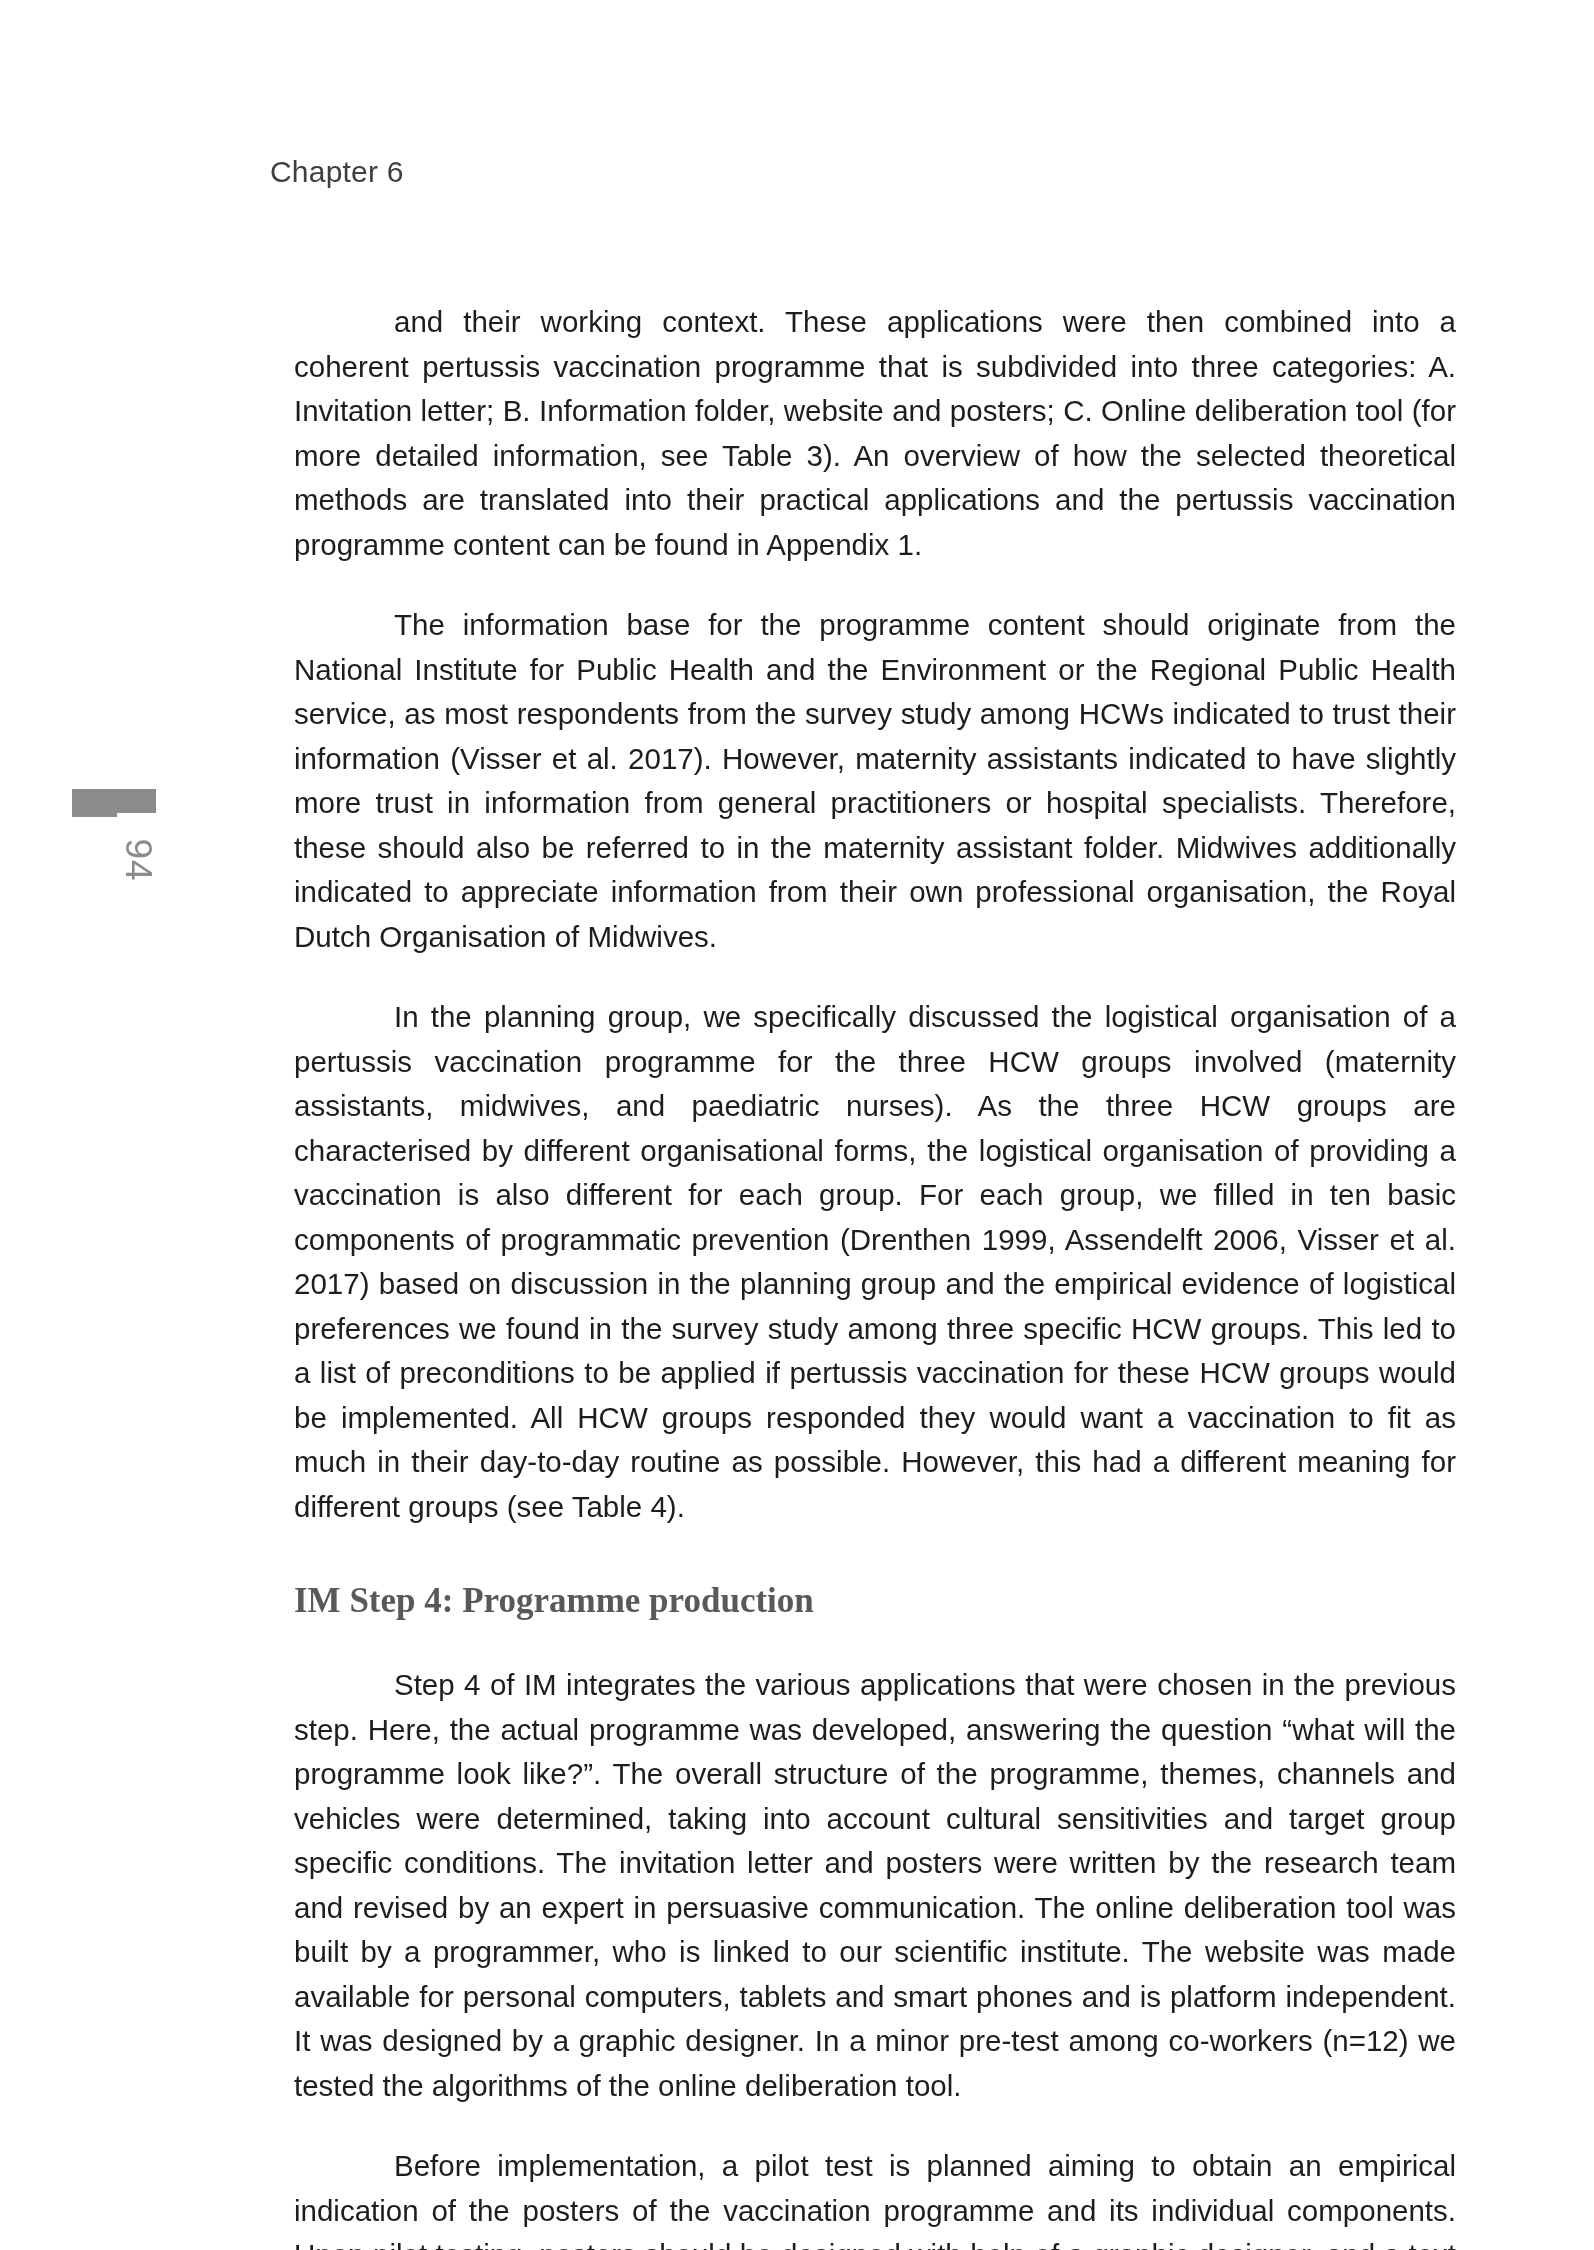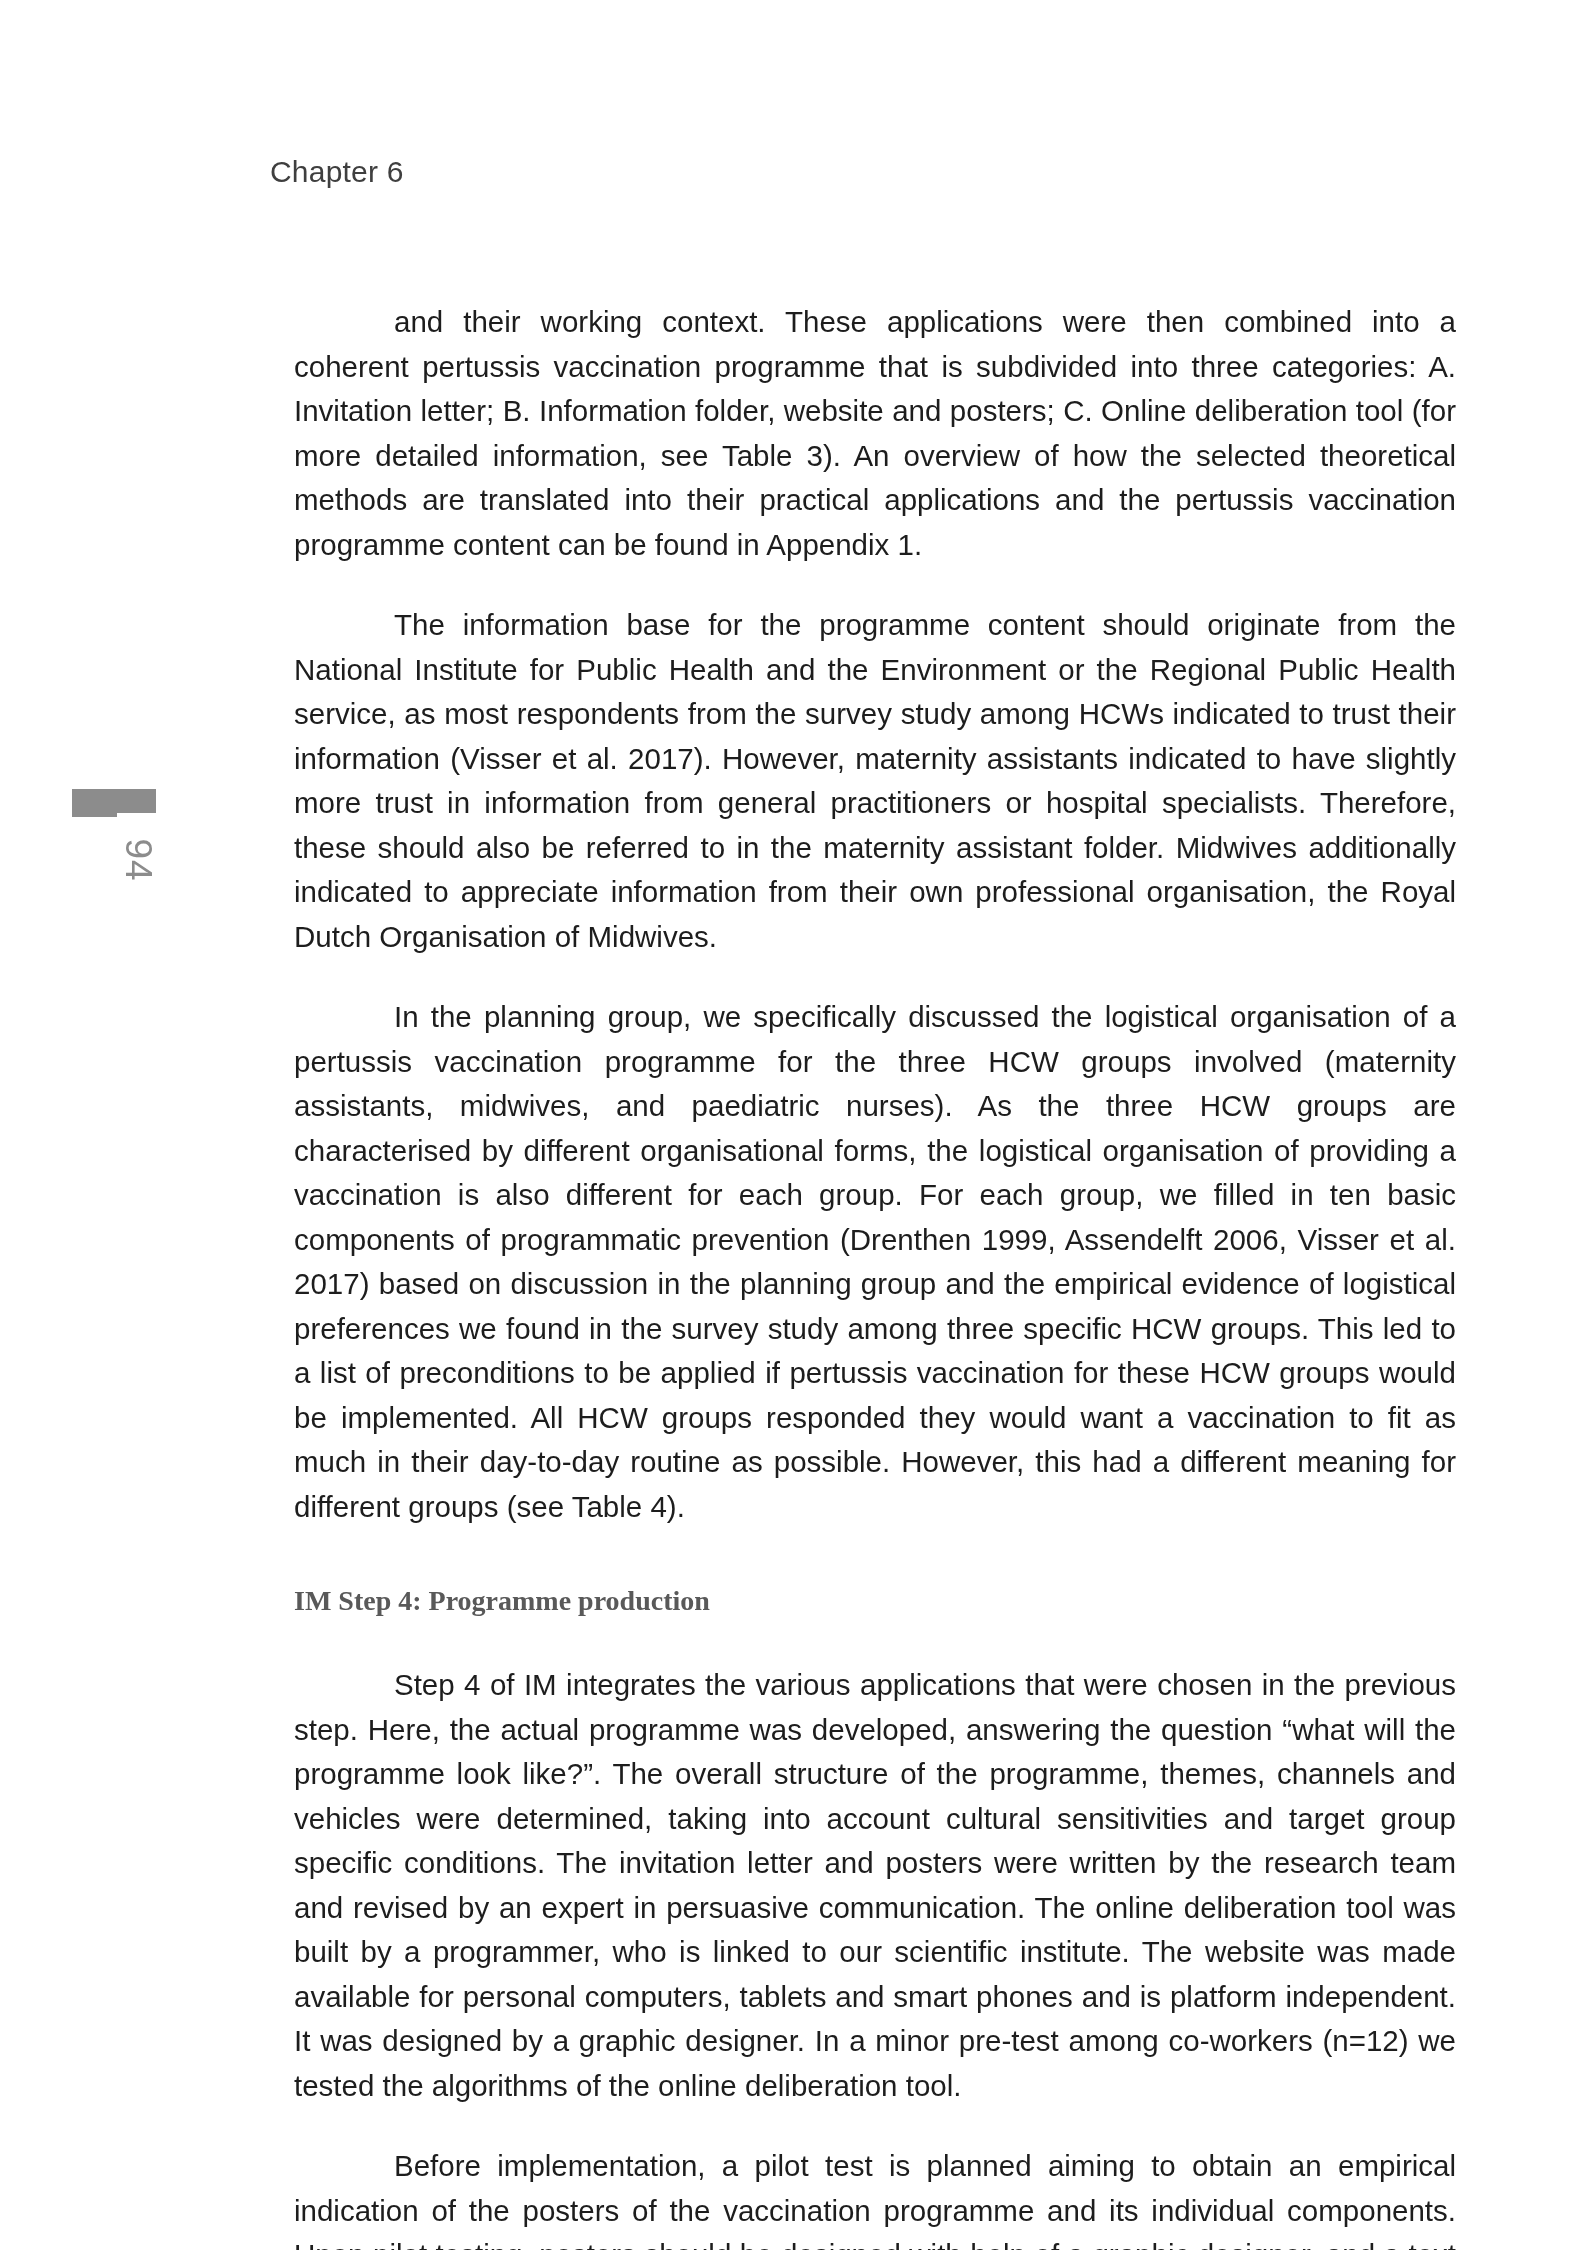--- a/index.html
+++ b/index.html
@@ -38,21 +38,21 @@
     font-size: 29.5px;
     line-height: 44.5px;
     color: var(--color-body);
     text-align: justify;
     text-justify: inter-word;
     text-indent: 100px;
   }
   .section-heading {
     font-family: "Liberation Serif", serif;
     font-weight: bold;
-    font-size: 28px;
+    font-size: 35px;
     line-height: 44px;
     color: var(--color-heading);
     margin-top: 26px;
     margin-bottom: 16px;
     text-indent: 0;
     text-align: left;
   }
   .page-margin-marker-block {
     position: absolute;
     left: 0;

